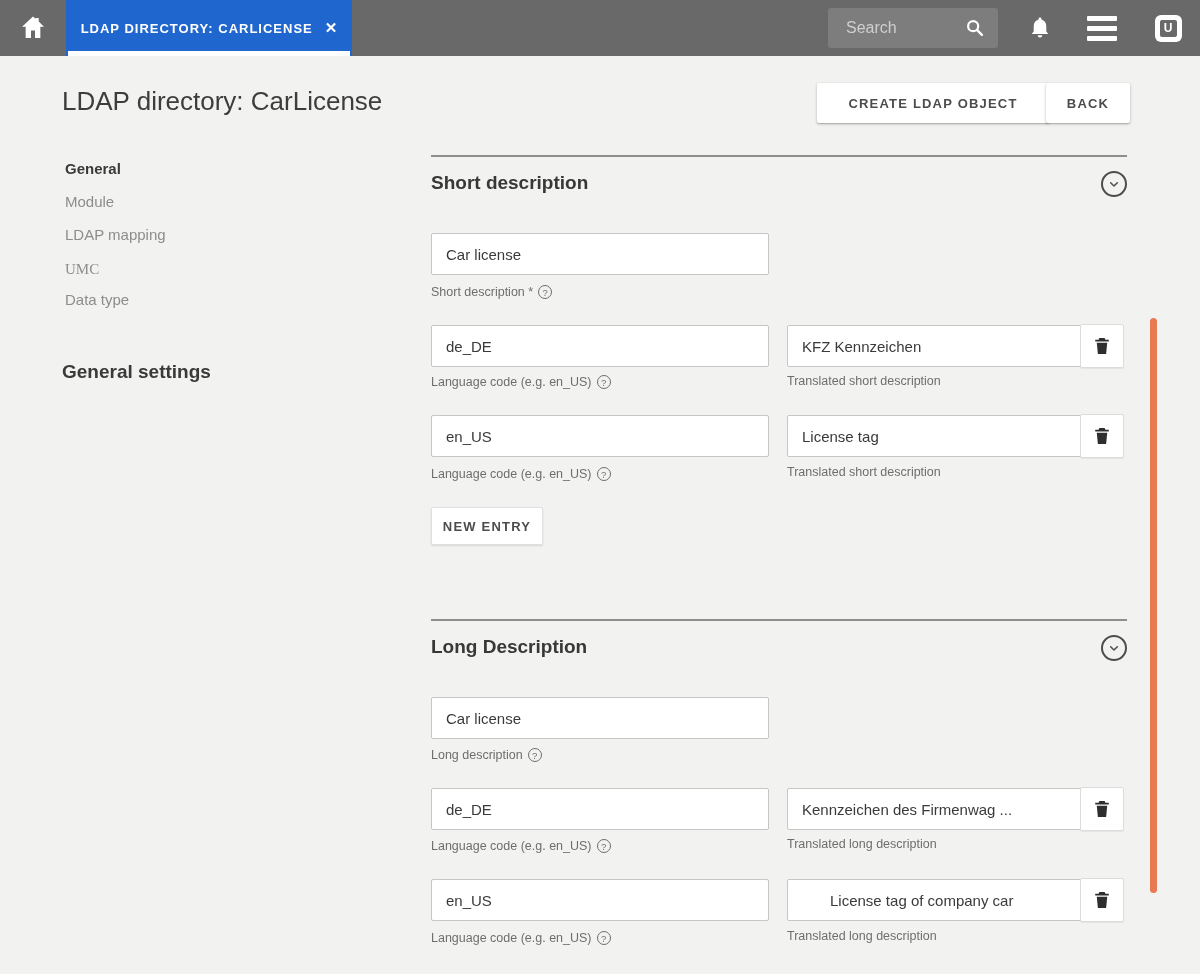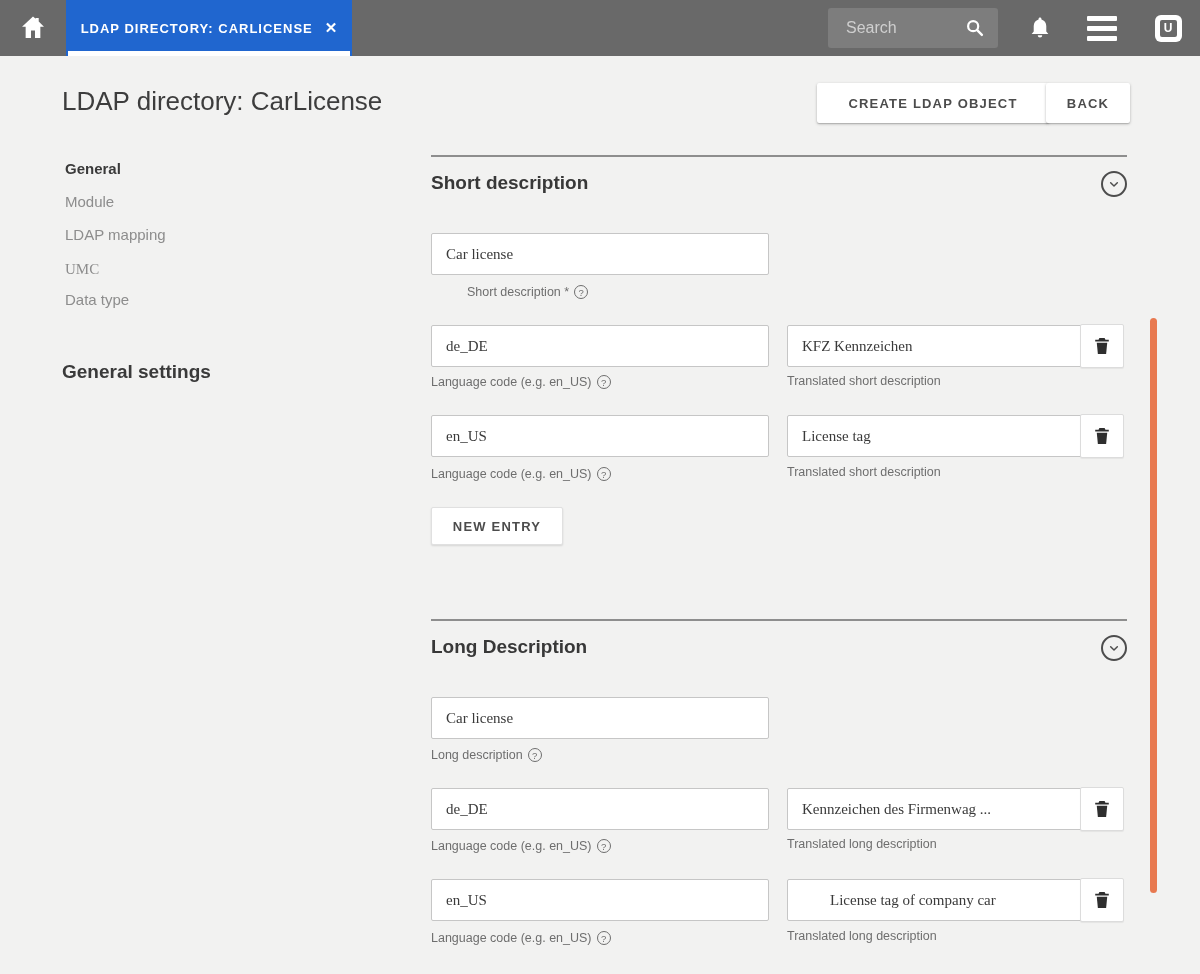--- a/index.html
+++ b/index.html
@@ -92,21 +92,21 @@
     position:absolute; left:431px; font-size:19px; font-weight:bold; color:#383838;
   }
   .chevron-btn {
     position:absolute; left:1101px; width:26px; height:26px; border:2px solid #4d4d4d;
     border-radius:50%; display:flex; align-items:center; justify-content:center;
     cursor:pointer; background:transparent;
   }
   .tinput {
     position:absolute; height:42px; background:#fff;
     border:1px solid #c6c6c6; border-radius:2px;
-    font-family:Liberation Serif, serif;
+    font-family:Liberation Sans, sans-serif;
     font-size:15px; color:#3a3a3a; padding:0 14px; outline:none;
   }
   .col1 { left:431px; width:338px; }
   .col2 { left:787px; width:311px; }
   .field-label {
     position:absolute; font-size:12.5px; color:#6e6e6e; display:flex; align-items:center;
   }
   .lab1 { left:431px; }
   .lab2 { left:787px; }
   .help-icon {
@@ -114,21 +114,21 @@
     border-radius:50%; align-items:center; justify-content:center;
     font-size:9.5px; margin-left:5px; cursor:pointer; color:#6e6e6e;
   }
   .trash-btn {
     position:absolute; left:1080px; width:44px; height:44px; background:#fff;
     border:1px solid #dcdcdc; border-radius:2px; display:flex;
     align-items:center; justify-content:center; cursor:pointer;
     box-shadow:0 1px 1px rgba(0,0,0,0.06);
   }
   .btn-newentry {
-    position:absolute; left:431px; top:507px; width:132px; height:38px;
+    position:absolute; left:431px; top:507px; width:112px; height:38px;
     background:#fff; border:1px solid #e0e0e0; border-radius:2px;
     box-shadow:0 1px 2px rgba(0,0,0,0.12);
     font-family:"Liberation Sans", sans-serif;
     font-size:13px; font-weight:bold; letter-spacing:1.2px; color:#4c4c4c;
     cursor:pointer;
   }
   .scroll-thumb {
     position:absolute; left:1150px; top:318px; width:7px; height:575px;
     background:#e87950; border-radius:4px; cursor:grab;
   }
@@ -193,21 +193,21 @@
 
 <div class="divider" style="top:155px;"></div>
 <div class="section-title" style="top:172px;">Short description</div>
 <div class="chevron-btn" style="top:171px;">
   <svg width="16" height="16" viewBox="0 0 24 24" fill="none">
     <polyline points="7,10 12,15 17,10" stroke="#4d4d4d" stroke-width="2.2" fill="none" stroke-linecap="round" stroke-linejoin="round"></polyline>
   </svg>
 </div>
 
 <input class="tinput col1" style="top: 233px;" value="Car license">
-<div class="field-label lab1" style="top:285px;margin-left:36px;">
+<div class="field-label lab1" style="top:285px;">
   <span>Short description *</span>
   <span class="help-icon">?</span>
 </div>
 
 <input class="tinput col1" style="top: 325px;" value="de_DE">
 <input class="tinput col2" style="top: 325px;" value="KFZ Kennzeichen">
 <div class="trash-btn" style="top:324px;">
   <svg width="22" height="22" viewBox="0 0 24 24">
     <path d="M9.2 3.2h5.6l1 1.9h3.6v2H4.6v-2h3.6z" fill="#2e2e2e"></path>
     <path d="M6.3 8.4h11.4l-1.2 12.4H7.5z" fill="#2e2e2e"></path>

